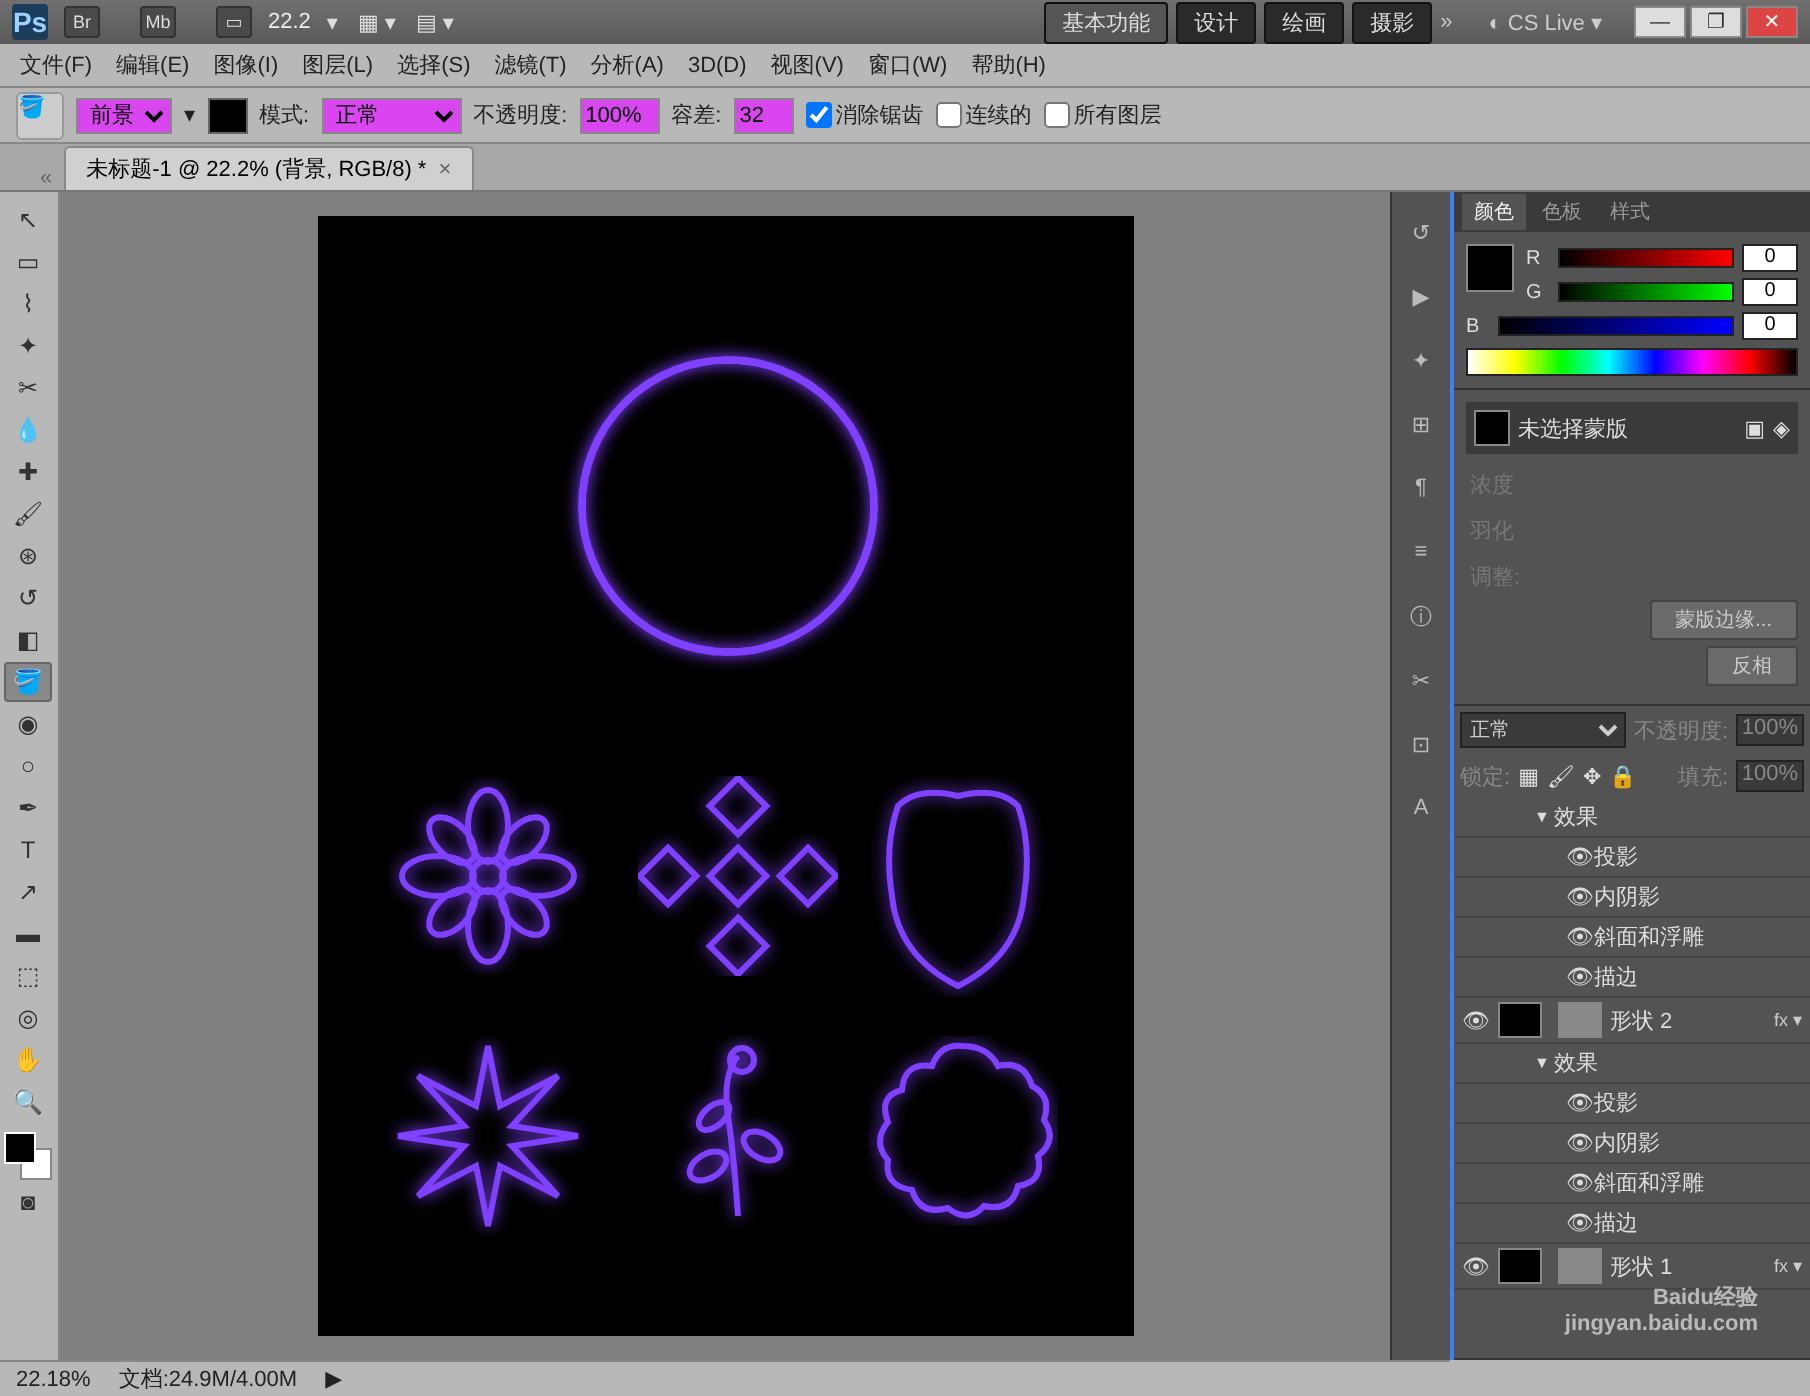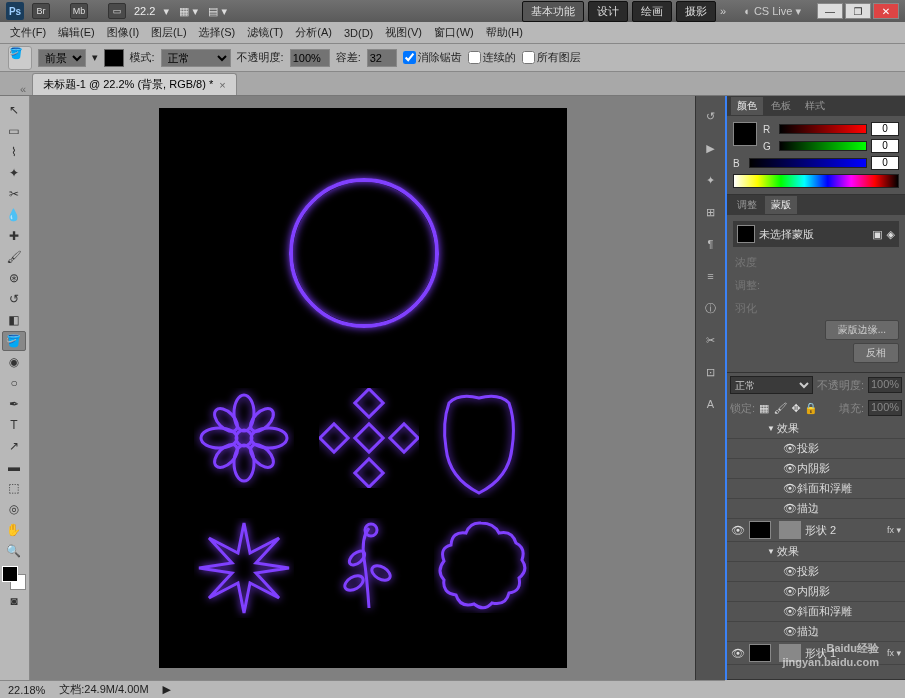--- a/index.html
+++ b/index.html
@@ -1,39 +1,39 @@
 <!DOCTYPE html>
 <html><head>
 <meta charset="utf-8">
 <style>
 * { margin: 0; padding: 0; box-sizing: border-box; font-family: "Microsoft YaHei", sans-serif; font-size: 11px; }
 body { background: #b8b8b8; width: 905px; height: 698px; overflow: hidden; position: relative; }
 
 
 .titlebar { height: 22px; background: linear-gradient(#707070, #5a5a5a); display: flex; align-items: center; padding: 0 6px; color: #ddd; }
-.titlebar .ps-icon { width: 18px; height: 18px; background: #1a3d5c; color: #9ecfff; font-weight: bold; display: flex; align-items: center; justify-content: center; font-size: 10px; border-radius: 2px; margin-right: 8px; }
+.titlebar .ps-icon { width: 18px; height: 18px; background: #1a3d5c; color: #9ecfff; font-weight: bold; display: flex; align-items: center; justify-content: center; font-size: 14px; border-radius: 2px; margin-right: 8px; }
 .titlebar .app-icons { display: flex; gap: 20px; }
 .titlebar .app-icons span { width: 18px; height: 16px; background: #4a4a4a; border: 1px solid #333; border-radius: 2px; display: flex; align-items: center; justify-content: center; font-size: 9px; }
 .titlebar .zoom-disp { margin: 0 8px; color: #eee; }
 .titlebar .spacer { flex: 1; }
 .titlebar .workspace-btn { padding: 2px 8px; background: #2a2a2a; border: 1px solid #111; color: #ddd; margin-left: 4px; border-radius: 2px; cursor: pointer; }
 .titlebar .workspace-btn.active { background: #555; }
 .titlebar .cslive { margin-left: 12px; color: #ccc; padding: 2px 6px; }
 .titlebar .win-btns { display: flex; margin-left: 8px; }
 .titlebar .win-btn { width: 26px; height: 16px; background: #ddd; border: 1px solid #888; margin-left: 2px; display: flex; align-items: center; justify-content: center; font-size: 10px; color: #333; cursor: pointer; }
 .titlebar .win-btn.close { background: #d44; color: #fff; }
 
 
 .menubar { height: 22px; background: #b8b8b8; display: flex; align-items: center; padding: 0 4px; border-bottom: 1px solid #888; }
 .menubar span { padding: 2px 6px; cursor: pointer; color: #222; }
 
 
 .optbar { height: 28px; background: #b8b8b8; display: flex; align-items: center; padding: 0 8px; border-bottom: 1px solid #888; gap: 6px; color: #222; }
 .optbar .tool-icon { width: 24px; height: 24px; border: 1px solid #999; background: #ccc; border-radius: 3px; }
-.optbar select, .optbar input[type=text] { height: 18px; border: 1px solid #888; background: #737373; font-size: 11px; padding: 0 2px; }
+.optbar select, .optbar input[type=text] { height: 18px; border: 1px solid #888; background: #d946ef; font-size: 11px; padding: 0 2px; }
 .optbar .swatch { width: 20px; height: 18px; border: 1px solid #666; background: #000; }
 .optbar label { display: flex; align-items: center; gap: 2px; }
 
 
 .doctab-row { height: 24px; background: #a8a8a8; display: flex; align-items: flex-end; padding: 0 20px; border-bottom: 1px solid #777; }
 .doctab { background: #d0d0d0; border: 1px solid #888; border-bottom: none; padding: 3px 10px; border-radius: 3px 3px 0 0; display: flex; align-items: center; gap: 6px; }
 .doctab .close-x { color: #666; cursor: pointer; }
 
 
 .main { display: flex; height: 584px; }
@@ -302,34 +302,30 @@
           <div class="color-row">
               <span class="lbl">B</span>
               <div class="slider b"></div>
               <div class="val">0</div>
             </div>
           <div class="spectrum"></div>
         </div>
       </div>
 
       <div class="panel">
-        <div class="panel-tabs">
-          <div class="panel-tab">调整</div>
-          <div class="panel-tab active">蒙版</div>
-        </div>
         <div class="panel-body adj-body">
           <div class="no-sel">
               <div style="width:18px;height:18px;background:#000;border:1px solid #888"></div>
               <span>未选择蒙版</span>
               <span style="margin-left:auto">▣</span>
               <span>◈</span>
             </div>
           <div class="lbl-dim">浓度</div>
+          <div class="lbl-dim">羽化</div>
           <div class="lbl-dim">调整:</div>
-          <div class="lbl-dim">羽化</div>
           <div class="btn-row">
               <div class="adj-btn">蒙版边缘...</div>
             </div>
           <div class="btn-row">
               <div class="adj-btn">反相</div>
             </div>
         </div>
       </div>
 
       <div class="panel" style="flex:1;display:flex;flex-direction:column">

